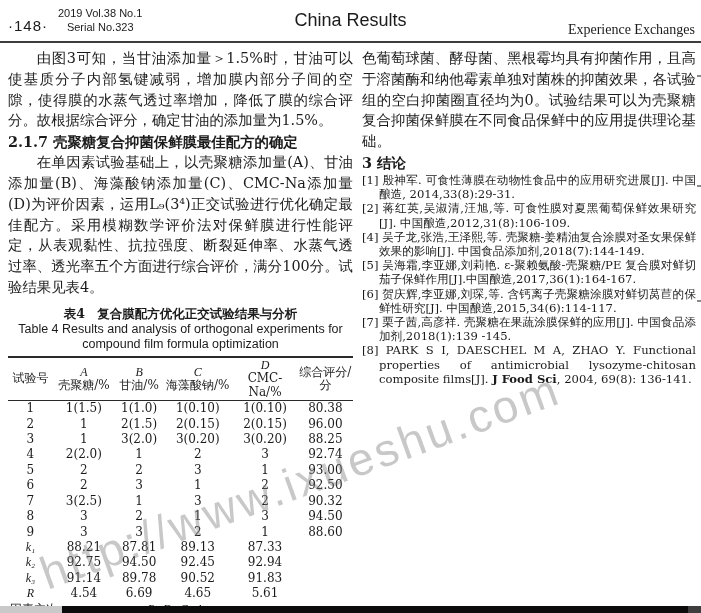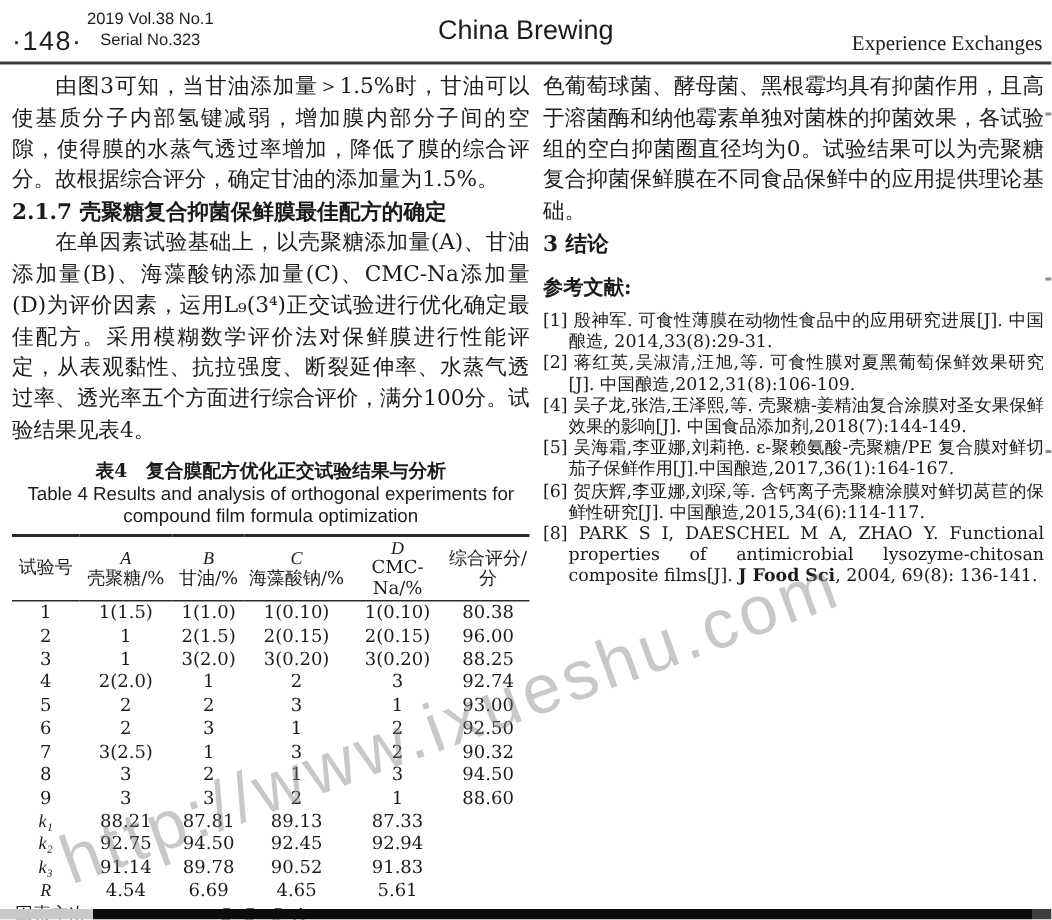--- a/index.html
+++ b/index.html
@@ -3,21 +3,21 @@
 <meta charset="utf-8">
 <style>
   html,body{margin:0;padding:0;}
   body{
     width:701px;height:613px;background:#ffffff;color:#1b1b1b;
     font-family:"DejaVu Serif","Liberation Serif",serif;
     position:relative;overflow:hidden;
   }
   
   .page-header{position:relative;height:38px;padding:4px 8px 0 8px;box-sizing:border-box;}
-  .page-num{position:absolute;left:8px;top:17px;font-family:"Liberation Sans",sans-serif;font-size:18px;letter-spacing:1px;}
+  .page-num{position:absolute;left:8px;top:17px;font-family:"Liberation Sans",sans-serif;font-size:15px;letter-spacing:1px;}
   .vol-block{position:absolute;left:58px;top:6px;text-align:center;font-family:"Liberation Sans",sans-serif;font-size:11px;line-height:14px;}
   .journal-title{position:absolute;left:0;right:0;top:10px;text-align:center;font-family:"Liberation Sans",sans-serif;font-size:18px;}
   .section-name{position:absolute;right:6px;top:22px;font-size:14px;font-family:"Liberation Serif",serif;}
   .header-rule{position:absolute;left:0;right:0;top:41px;border-top:2px solid #3d3d3d;}
   
   .columns{display:flex;gap:9px;padding:10px 5px 0 8px;}
   .col-left{width:345px;}
   .col-right{width:334px;}
   p.body{font-size:14.4px;line-height:20.8px;text-align:justify;margin:0;}
   .indent{text-indent:2em;}
@@ -49,21 +49,21 @@
 </style>
 </head>
 <body>
 
 <div class="page-header">
   <div class="page-num">·148·</div>
   <div class="vol-block">
     <div>2019 Vol.38 No.1</div>
     <div>Serial No.323</div>
   </div>
-  <div class="journal-title">China Brewing</div>
+  <div class="journal-title">China Results</div>
   <div class="section-name">Experience Exchanges</div>
   <div class="header-rule"></div>
 </div>
 
 <div class="columns">
 
   <div class="col-left">
     <p class="body indent">由图3可知，当甘油添加量＞1.5%时，甘油可以使基质分子内部氢键减弱，增加膜内部分子间的空隙，使得膜的水蒸气透过率增加，降低了膜的综合评分。故根据综合评分，确定甘油的添加量为1.5%。</p>
     <p class="h-sub">2.1.7 壳聚糖复合抑菌保鲜膜最佳配方的确定</p>
     <p class="body indent">在单因素试验基础上，以壳聚糖添加量(A)、甘油添加量(B)、海藻酸钠添加量(C)、CMC-Na添加量(D)为评价因素，运用L₉(3⁴)正交试验进行优化确定最佳配方。采用模糊数学评价法对保鲜膜进行性能评定，从表观黏性、抗拉强度、断裂延伸率、水蒸气透过率、透光率五个方面进行综合评价，满分100分。试验结果见表4。</p>
@@ -221,26 +221,26 @@
 
       </tbody>
     </table>
 
   </div>
 
   <div class="col-right">
     <p class="body">色葡萄球菌、酵母菌、黑根霉均具有抑菌作用，且高于溶菌酶和纳他霉素单独对菌株的抑菌效果，各试验组的空白抑菌圈直径均为0。试验结果可以为壳聚糖复合抑菌保鲜膜在不同食品保鲜中的应用提供理论基础。</p>
     <p class="h-sub">3 结论</p>
 
-    <div class="ref-heading">参考文献:</div>
     <p class="ref">[1] 殷神军. 可食性薄膜在动物性食品中的应用研究进展[J]. 中国酿造, 2014,33(8):29-31.</p>
     <p class="ref">[2] 蒋红英,吴淑清,汪旭,等. 可食性膜对夏黑葡萄保鲜效果研究[J]. 中国酿造,2012,31(8):106-109.</p>
     <p class="ref">[4] 吴子龙,张浩,王泽熙,等. 壳聚糖-姜精油复合涂膜对圣女果保鲜效果的影响[J]. 中国食品添加剂,2018(7):144-149.</p>
     <p class="ref">[5] 吴海霜,李亚娜,刘莉艳. ε-聚赖氨酸-壳聚糖/PE 复合膜对鲜切茄子保鲜作用[J].中国酿造,2017,36(1):164-167.</p>
     <p class="ref">[6] 贺庆辉,李亚娜,刘琛,等. 含钙离子壳聚糖涂膜对鲜切莴苣的保鲜性研究[J]. 中国酿造,2015,34(6):114-117.</p>
+    <p class="ref">[7] 栗子茜,高彦祥. 壳聚糖在果蔬涂膜保鲜的应用[J]. 中国食品添加剂,2018(1):139 -145.</p>
     <p class="ref"><span>[8] PARK S I, DAESCHEL M A, ZHAO Y. Functional properties of antimicrobial lysozyme-chitosan composite films[J]. </span><span class="jbold">J Food Sci</span><span>, 2004, 69(8): 136-141.</span></p>
 
   </div>
 </div>
 
 <div class="watermark">http://www.ixueshu.com</div>
 
 <div class="edge-mark" style="top:75px;"></div>
 <div class="edge-mark" style="top:185px;"></div>
 <div class="edge-mark" style="top:300px;"></div>

